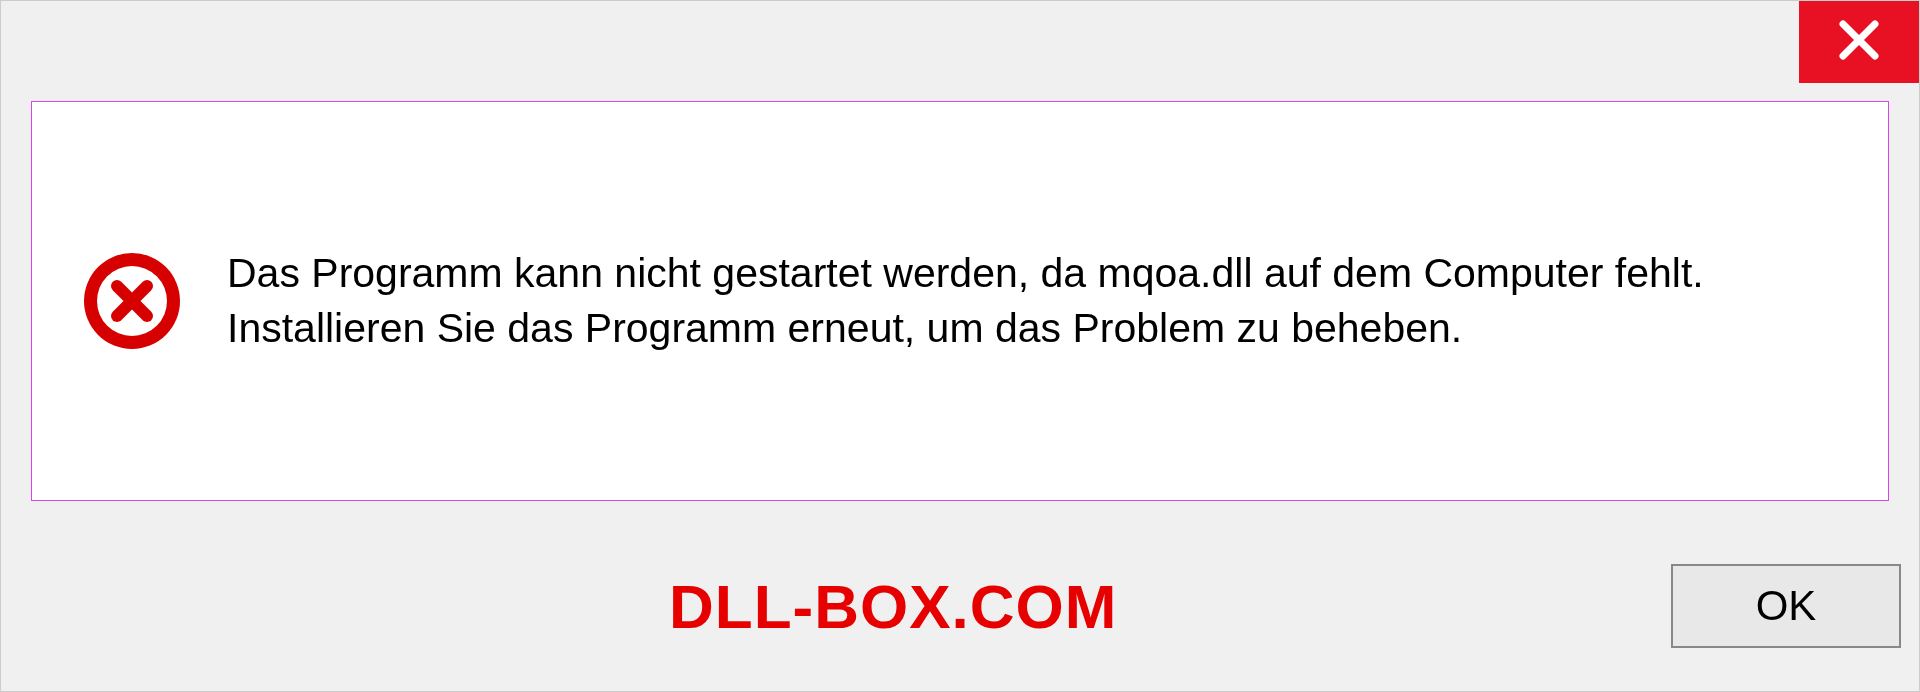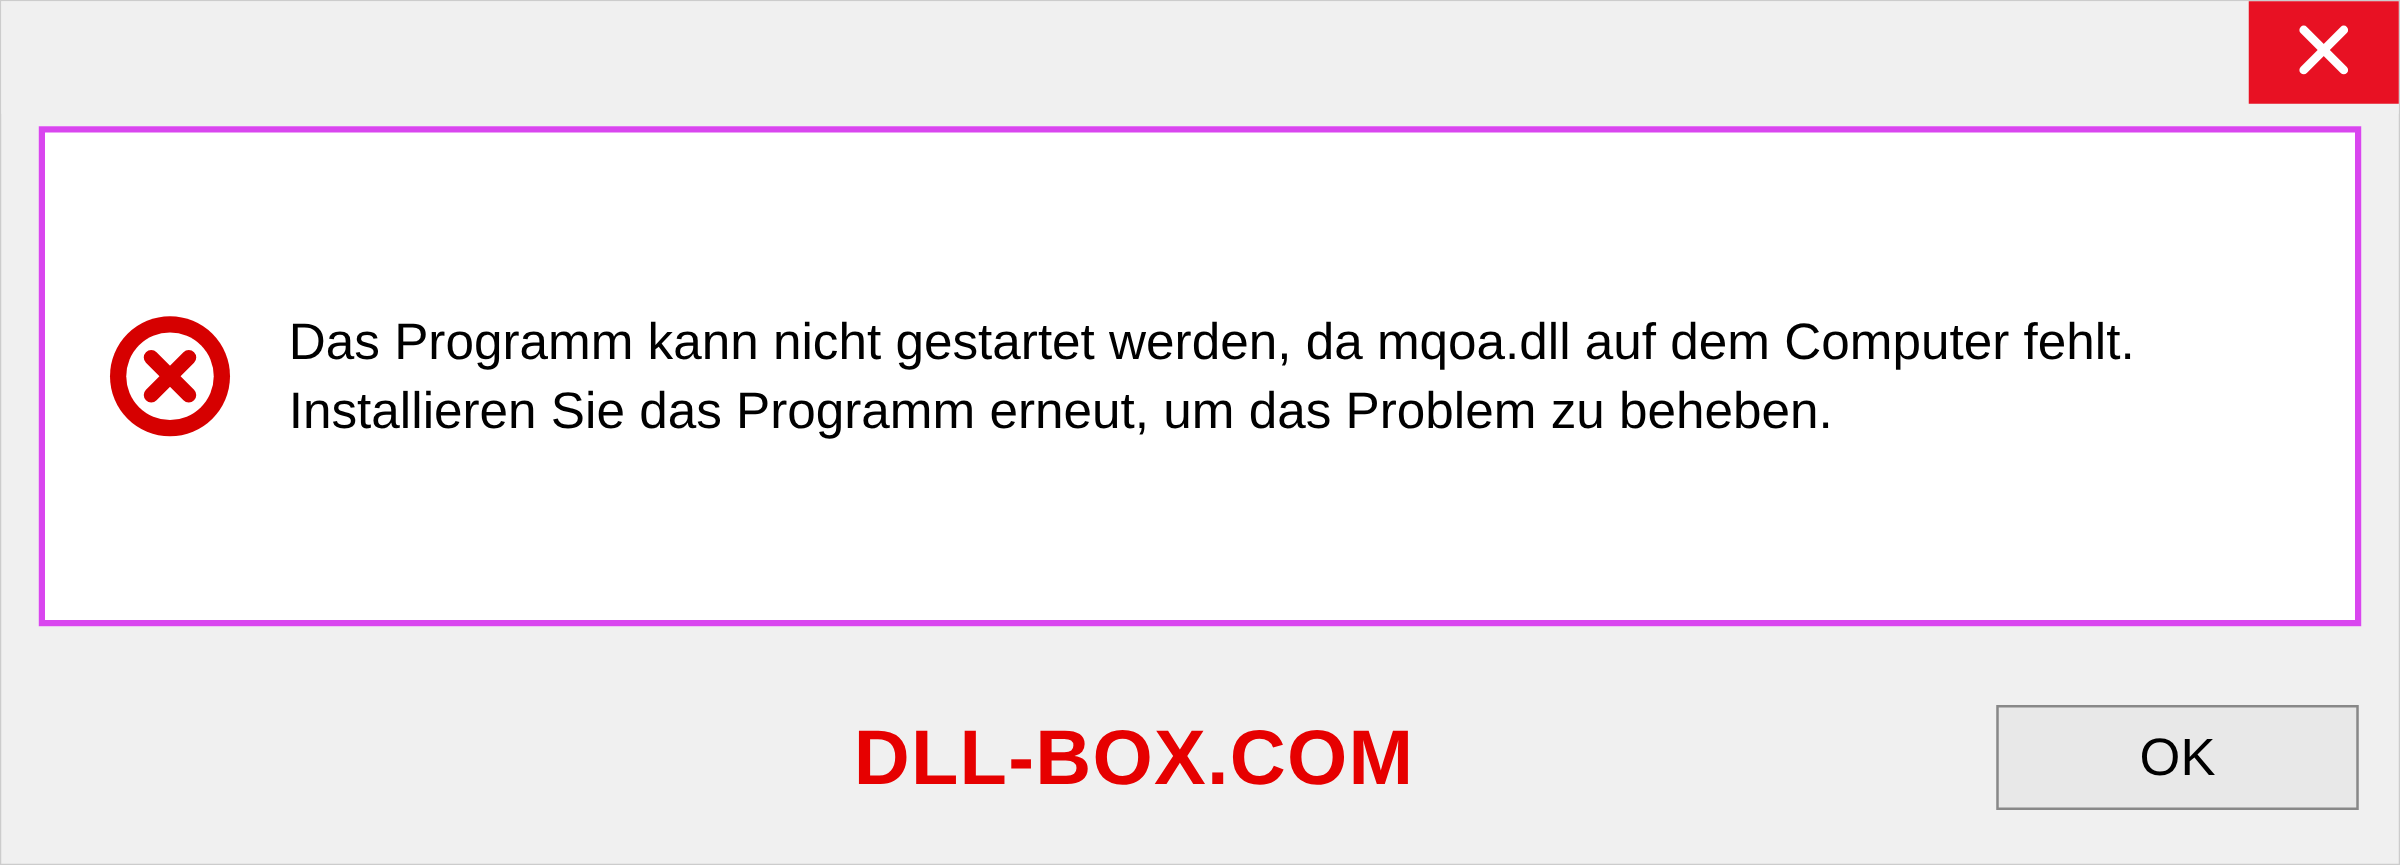--- a/index.html
+++ b/index.html
@@ -47,21 +47,21 @@
       justify-content: center;
       cursor: pointer;
     }
     .close-button svg {
       width: 44px;
       height: 44px;
     }
     .content-area {
       margin: 10px 30px 0 30px;
       background: #ffffff;
-      border: 5px solid #d946ef;
+      border: 1px solid #d946ef;
       height: 400px;
       display: flex;
       align-items: center;
       padding: 0 50px;
     }
     .error-icon {
       flex-shrink: 0;
       width: 100px;
       height: 100px;
       margin-right: 45px;
@@ -78,31 +78,31 @@
     }
     .footer {
       position: absolute;
       bottom: 0;
       left: 0;
       right: 0;
       height: 170px;
       display: flex;
       align-items: center;
       justify-content: space-between;
-      padding: 0 32px;
+      padding: 0 18px;
     }
     .watermark {
       font-size: 62px;
       font-weight: 700;
       color: #e60000;
       letter-spacing: 1px;
       margin-left: 650px;
     }
     .ok-button {
-      width: 290px;
+      width: 230px;
       height: 84px;
       background: #e8e8e8;
       border: 2px solid #888888;
       font-size: 42px;
       color: #000000;
       display: flex;
       align-items: center;
       justify-content: center;
       cursor: pointer;
       font-family: inherit;

